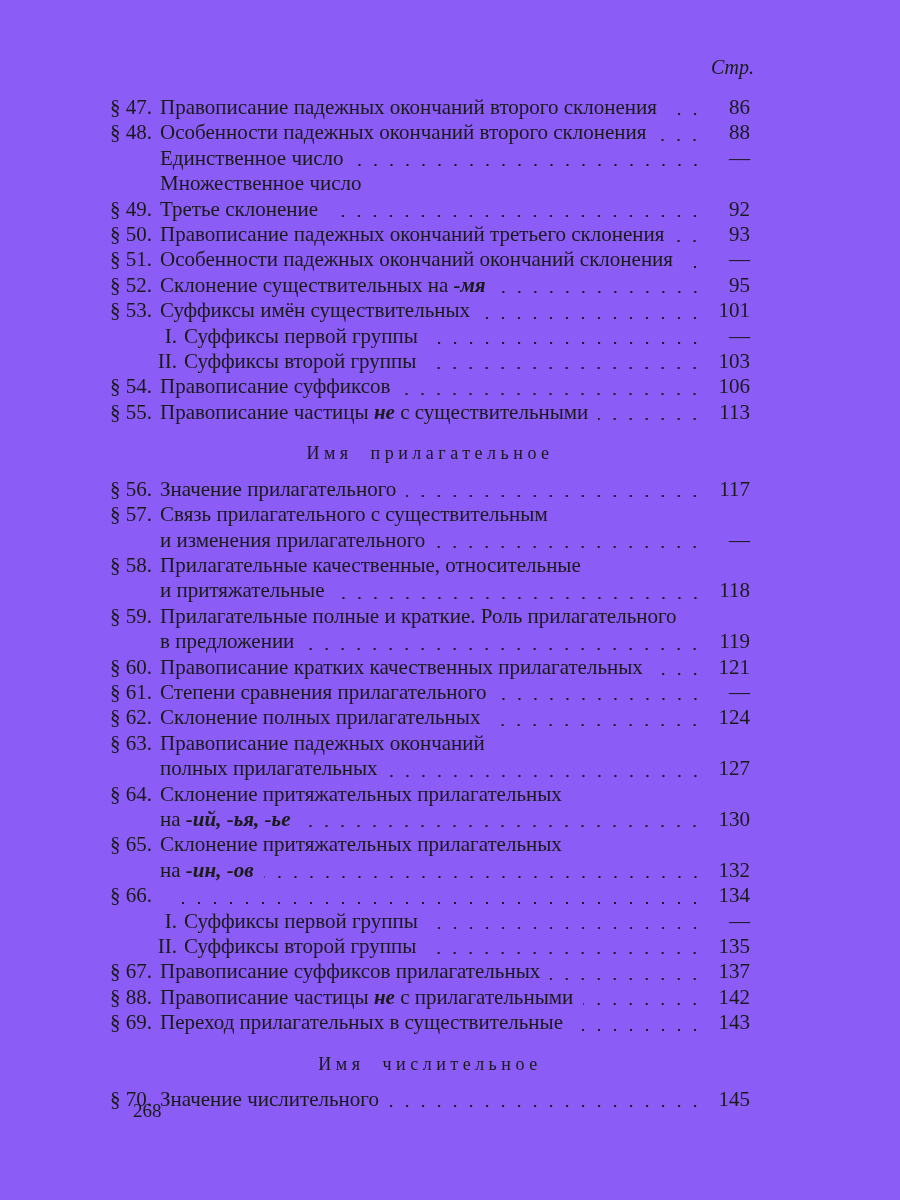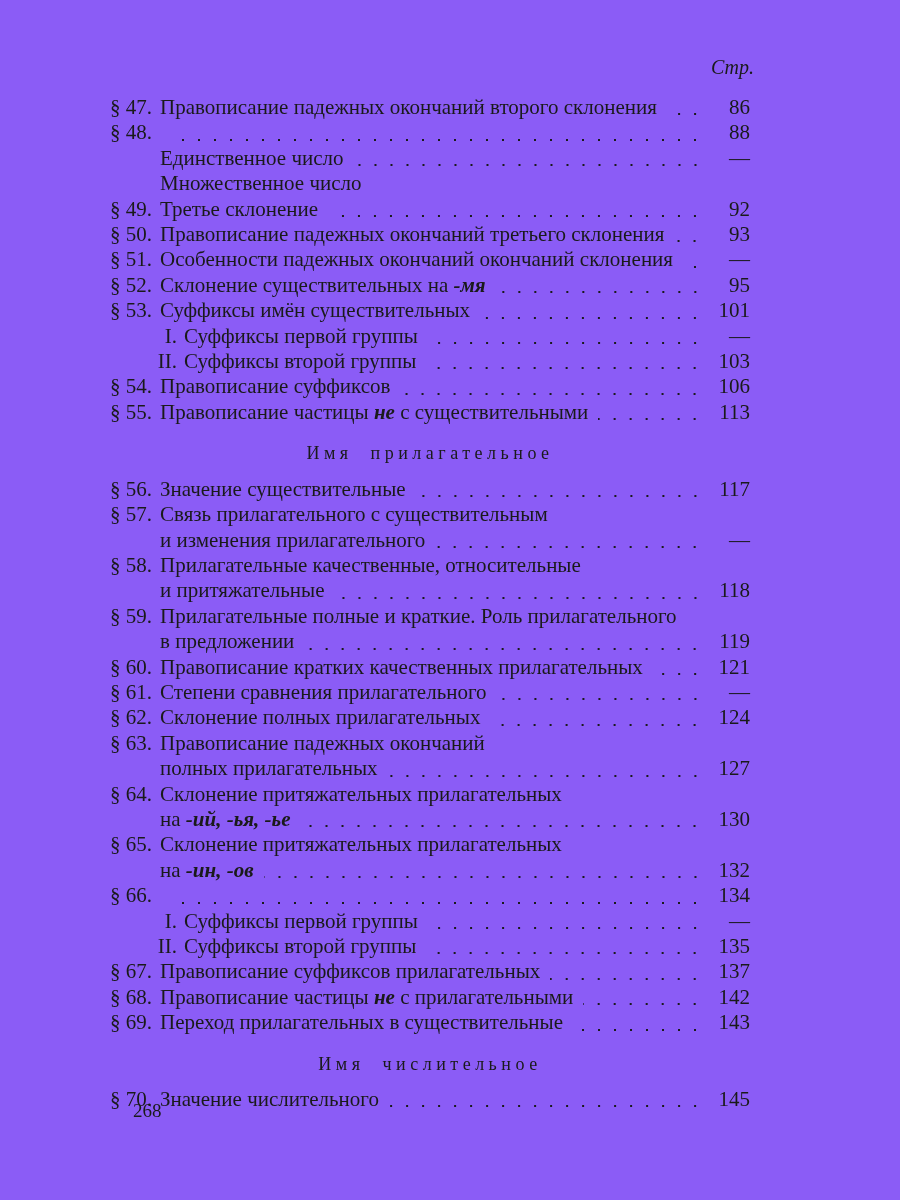--- a/index.html
+++ b/index.html
@@ -75,20 +75,21 @@
 
   <div class="toc">
       <div class="row">
         <span class="num">§ 47.</span>
         <span class="txt"><span>Правописание падежных окончаний второго склонения</span></span>
         <span class="leader"></span>
         <span class="pg">86</span>
       </div>
       <div class="row">
         <span class="num">§ 48.</span>
+        <span class="txt"><span>Особенности падежных окончаний второго склонения</span></span>
         <span class="leader"></span>
         <span class="pg">88</span>
       </div>
       <div class="row i1">
         <span class="txt"><span>Единственное число</span></span>
         <span class="leader"></span>
         <span class="pg">—</span>
       </div>
       <div class="row i1">
         <span class="txt"><span>Множественное число</span></span>
@@ -143,21 +144,21 @@
       </div>
       <div class="row">
         <span class="num">§ 55.</span>
         <span class="txt"><span>Правописание частицы </span><b class="bi">не</b><span> с существительными</span></span>
         <span class="leader"></span>
         <span class="pg">113</span>
       </div>
       <div class="section-heading">Имя прилагательное</div>
       <div class="row">
         <span class="num">§ 56.</span>
-        <span class="txt"><span>Значение существительные</span></span>
+        <span class="txt"><span>Значение прилагательного</span></span>
         <span class="leader"></span>
         <span class="pg">117</span>
       </div>
       <div class="row">
         <span class="num">§ 57.</span>
         <span class="txt"><span>Связь прилагательного с существительным</span></span>
       </div>
       <div class="row i1">
         <span class="txt"><span>и изменения прилагательного</span></span>
         <span class="leader"></span>
@@ -243,21 +244,21 @@
         <span class="leader"></span>
         <span class="pg">135</span>
       </div>
       <div class="row">
         <span class="num">§ 67.</span>
         <span class="txt"><span>Правописание суффиксов прилагательных</span></span>
         <span class="leader"></span>
         <span class="pg">137</span>
       </div>
       <div class="row">
-        <span class="num">§ 68.</span>
+        <span class="num">§ 88.</span>
         <span class="txt"><span>Правописание частицы </span><b class="bi">не</b><span> с прилагательными</span></span>
         <span class="leader"></span>
         <span class="pg">142</span>
       </div>
       <div class="row">
         <span class="num">§ 69.</span>
         <span class="txt"><span>Переход прилагательных в существительные</span></span>
         <span class="leader"></span>
         <span class="pg">143</span>
       </div>

